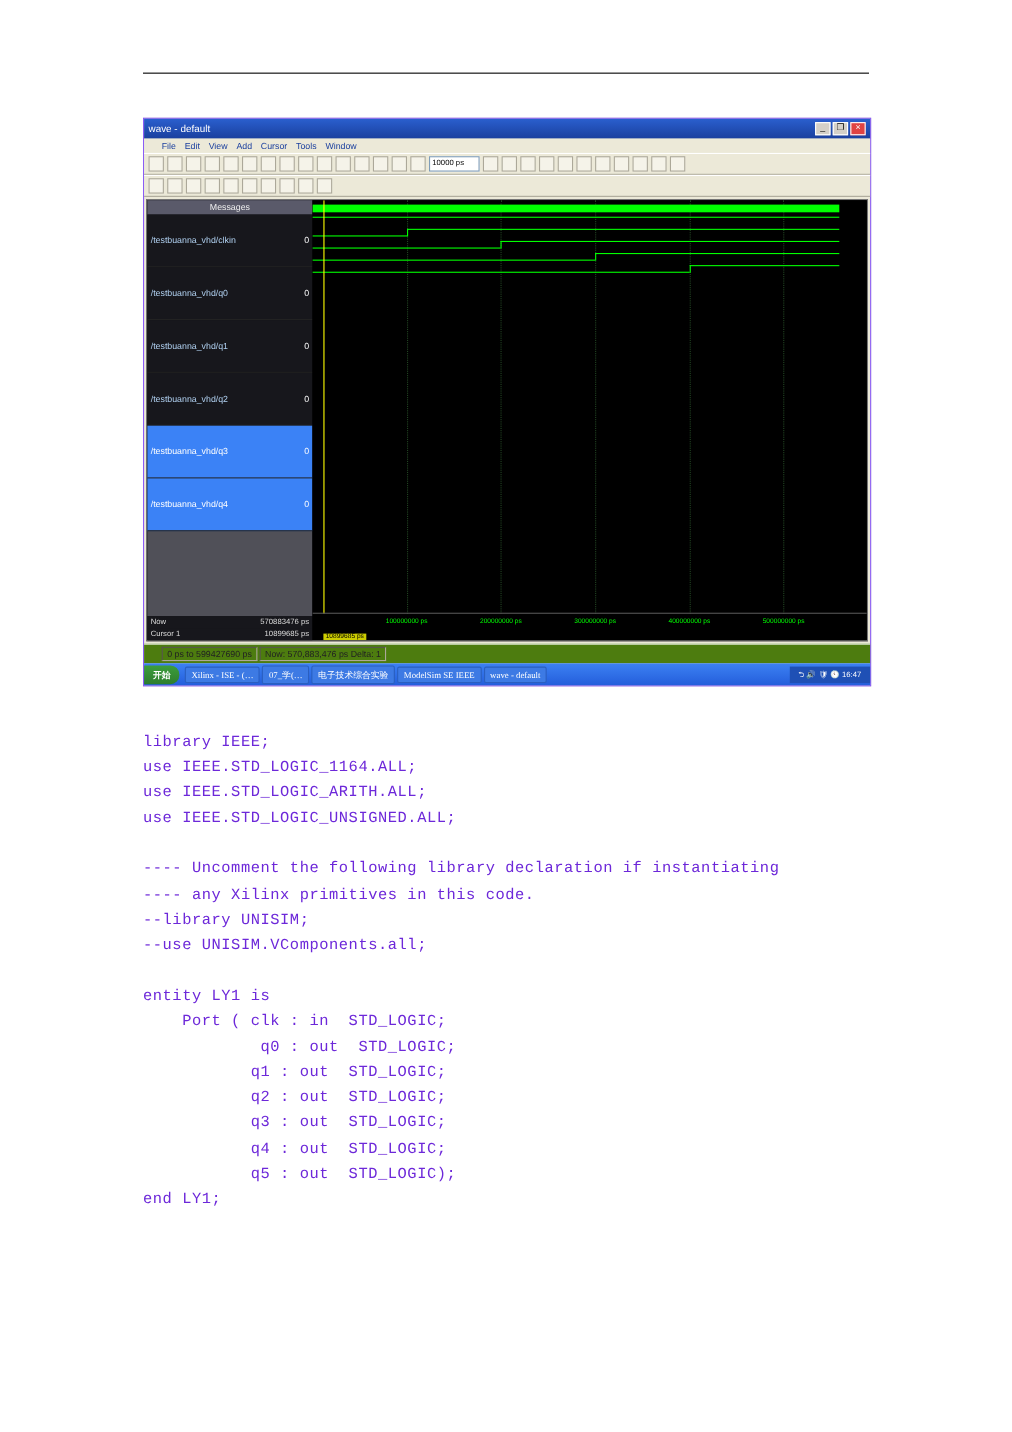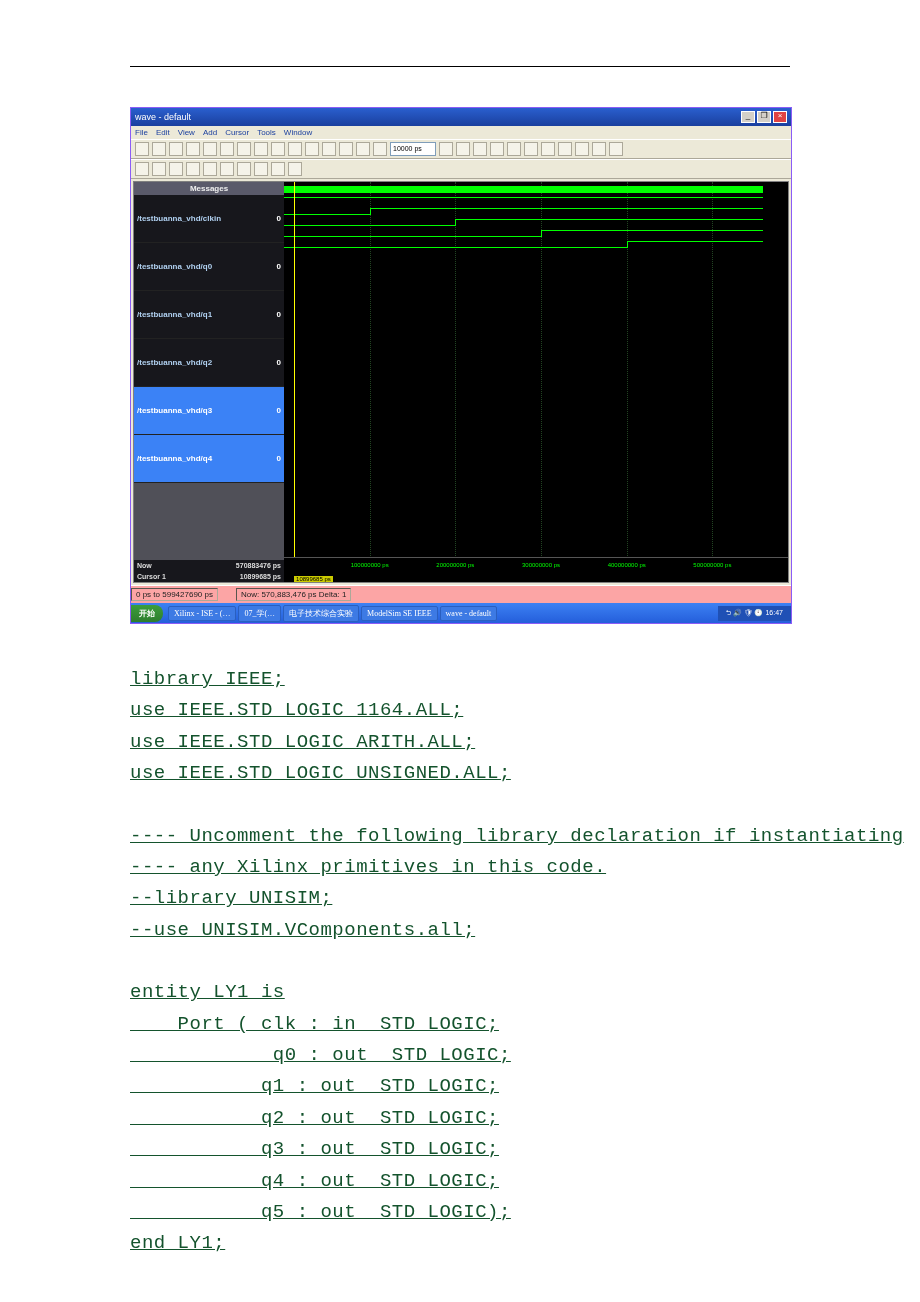--- a/index.html
+++ b/index.html
@@ -62,21 +62,21 @@
     border: 1px solid #fff;
     color: #000;
     font-size: 8px;
     line-height: 8px;
     text-align: center;
   }
   .titlebar .btn.x { background: #e04343; color:#fff;}
   .menubar {
     background: #ece9d8;
     color: #1a3f9e;
-    padding: 2px 4px;
+    padding: 2px 16px;
     font-size: 8px;
     display: flex;
     gap: 8px;
   }
   .toolbar {
     background: #ece9d8;
     border-top: 1px solid #fff;
     border-bottom: 1px solid #aca899;
     padding: 2px 4px;
     display: flex;
@@ -103,21 +103,20 @@
     background: #000;
     height: 400px;
     border: 1px solid #808080;
     margin: 2px;
   }
   .sigpanel {
     width: 150px;
     background: #17171c;
     display:flex;
     flex-direction:column;
-    font-weight:bold;
   }
   .sig-head {
     background: #5a5a6a;
     color: #eee;
     font-size: 8px;
     text-align:center;
     padding:2px 0;
   }
   .sig-rows { flex: 0 0 auto;}
   .sig-row {
@@ -156,49 +155,48 @@
   .cursor-y { position:absolute; top:0; bottom:24px; width:0; border-left:1px solid yellow; }
   .cursor-box { position:absolute; bottom:0; background:#cc0; color:#000; font-size:6px; padding:0 2px;}
   .grid-v { position:absolute; top:0; bottom:24px; width:0; border-left:1px dotted #224422;}
   .trace { position:absolute; left:0; right:0; height:10px; }
   .trace .seg { position:absolute; top:2px; height:6px; }
   .trace .hi { border-top:1px solid #0f0;}
   .trace .lo { border-bottom:1px solid #0f0;}
   .trace .ed { position:absolute; top:2px; height:7px; border-left:1px solid #0f0;}
   .trace .fill { position:absolute; top:2px; height:7px; background:#0f0;}
   .statusbar {
-    background:#fca5a5;
+    background:#4d7c0f;
     border-top:1px solid #fff;
     font-size:8px;
-    padding:2px 0;
+    padding:2px 16px;
     display:flex;
-    gap:18px;
+    gap:2px;
     color:#222;
   }
   .statuscell { border:1px inset #aca899; padding:1px 4px;}
   .taskbar {
     background: linear-gradient(to bottom, #3c81f3, #245edb);
     height:20px;
     display:flex;
     align-items:center;
     font-size:8px;
     color:#fff;
   }
   .start { background: linear-gradient(to bottom,#3c9e3c,#2e7d2e); padding:3px 8px; border-radius:0 8px 8px 0; margin-right:4px; font-weight:bold;}
   .task { background:#3d7ae4; border:1px solid #2a5fc0; padding:2px 5px; margin:16px 1px; border-radius:2px;font-family:Liberation Serif, serif;}
   .tray { margin-left:auto; background:#1f50b5; padding:2px 8px; font-size:7px;}
 
   .code {
     font-family: "SimSun", "Courier New", monospace;
-    font-size: 19px;
+    font-size: 14px;
     line-height: 1.65;
     white-space: pre;
-    color: #14532d;
+    color: #6d28d9;
     letter-spacing: 0.5px;
-    text-decoration: underline;
   }
 </style>
 </head>
 <body>
 
 <div class="page">
 
   <hr class="rule">
 
   <div class="screenshot">

